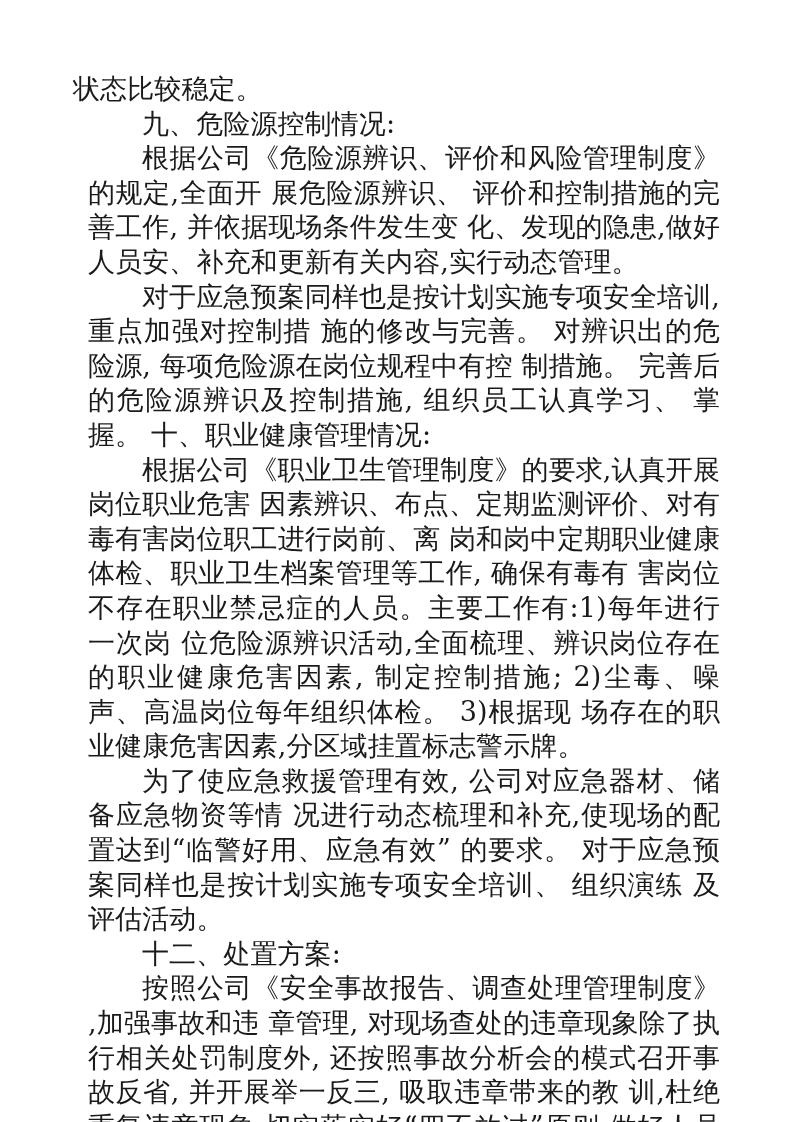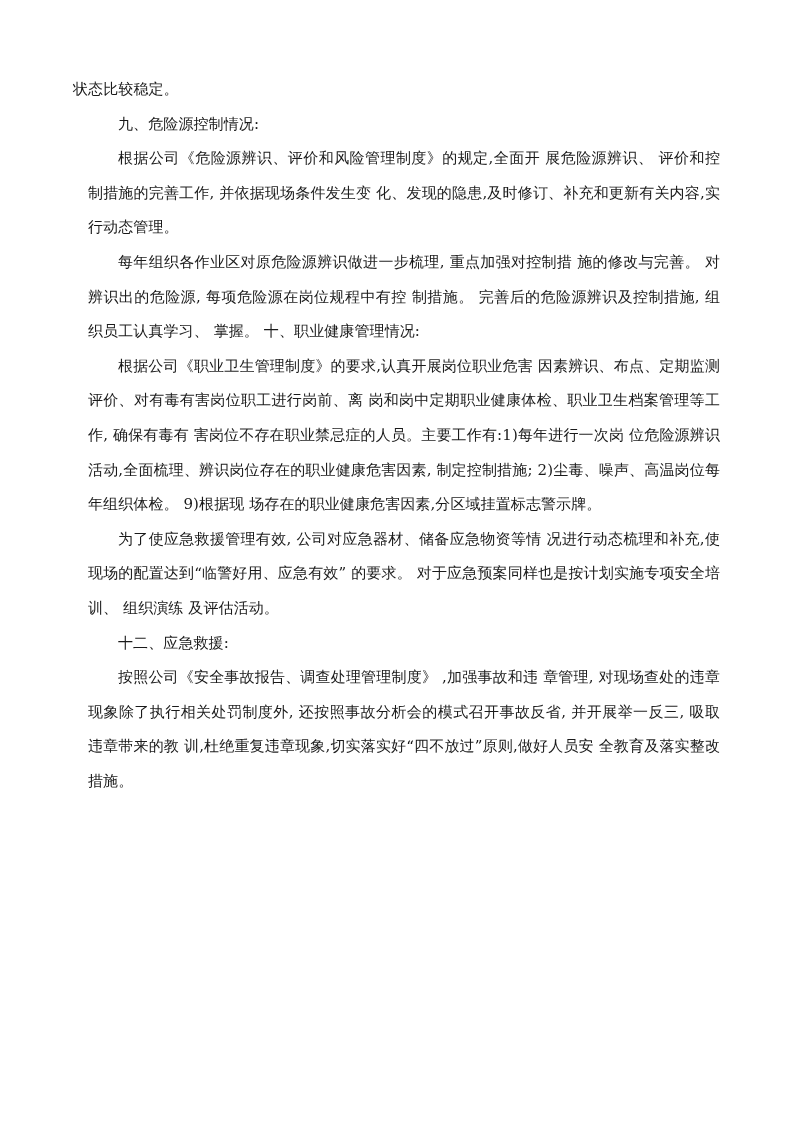--- a/index.html
+++ b/index.html
@@ -20,21 +20,21 @@
     height: 1122px;
     background: #ffffff;
     box-sizing: border-box;
     padding: 72px 73px 0 73px;
   }
   .doc-body {
     width: 647px;
   }
   p.para {
     margin: 0;
-    font-size: 15px;
+    font-size: 27px;
     line-height: 34.6px;
     text-align: justify;
     text-justify: inter-character;
     text-align-last: left;
     letter-spacing: 0.1px;
     word-break: break-all;
     font-family: "DejaVu Serif", "Liberation Serif", serif;
     color: #1a1a1a;
   }
   p.indent {
@@ -48,28 +48,28 @@
 </head>
 <body>
 
 <div class="page">
   <div class="doc-body">
 
     <p class="para noindent">状态比较稳定。</p>
 
     <p class="para indent">九、危险源控制情况:</p>
 
-    <p class="para indent">根据公司《危险源辨识、评价和风险管理制度》的规定,全面开 展危险源辨识、 评价和控制措施的完善工作, 并依据现场条件发生变 化、发现的隐患,及时修订、补充和更新有关内容,实行动态管理。</p>
+    <p class="para indent">根据公司《危险源辨识、评价和风险管理制度》的规定,全面开 展危险源辨识、 评价和控制措施的完善工作, 并依据现场条件发生变 化、发现的隐患,做好人员安、补充和更新有关内容,实行动态管理。</p>
 
-    <p class="para indent">每年组织各作业区对原危险源辨识做进一步梳理, 重点加强对控制措 施的修改与完善。 对辨识出的危险源, 每项危险源在岗位规程中有控 制措施。 完善后的危险源辨识及控制措施, 组织员工认真学习、 掌握。 十、职业健康管理情况:</p>
+    <p class="para indent">对于应急预案同样也是按计划实施专项安全培训, 重点加强对控制措 施的修改与完善。 对辨识出的危险源, 每项危险源在岗位规程中有控 制措施。 完善后的危险源辨识及控制措施, 组织员工认真学习、 掌握。 十、职业健康管理情况:</p>
 
-    <p class="para indent">根据公司《职业卫生管理制度》的要求,认真开展岗位职业危害 因素辨识、布点、定期监测评价、对有毒有害岗位职工进行岗前、离 岗和岗中定期职业健康体检、职业卫生档案管理等工作, 确保有毒有 害岗位不存在职业禁忌症的人员。主要工作有:1)每年进行一次岗 位危险源辨识活动,全面梳理、辨识岗位存在的职业健康危害因素, 制定控制措施; 2)尘毒、噪声、高温岗位每年组织体检。 9)根据现 场存在的职业健康危害因素,分区域挂置标志警示牌。</p>
+    <p class="para indent">根据公司《职业卫生管理制度》的要求,认真开展岗位职业危害 因素辨识、布点、定期监测评价、对有毒有害岗位职工进行岗前、离 岗和岗中定期职业健康体检、职业卫生档案管理等工作, 确保有毒有 害岗位不存在职业禁忌症的人员。主要工作有:1)每年进行一次岗 位危险源辨识活动,全面梳理、辨识岗位存在的职业健康危害因素, 制定控制措施; 2)尘毒、噪声、高温岗位每年组织体检。 3)根据现 场存在的职业健康危害因素,分区域挂置标志警示牌。</p>
 
 
 
     <p class="para indent">为了使应急救援管理有效, 公司对应急器材、储备应急物资等情 况进行动态梳理和补充,使现场的配置达到“临警好用、应急有效” 的要求。 对于应急预案同样也是按计划实施专项安全培训、 组织演练 及评估活动。</p>
 
-    <p class="para indent">十二、应急救援:</p>
+    <p class="para indent">十二、处置方案:</p>
 
     <p class="para indent">按照公司《安全事故报告、调查处理管理制度》 ,加强事故和违 章管理, 对现场查处的违章现象除了执行相关处罚制度外, 还按照事故分析会的模式召开事故反省, 并开展举一反三, 吸取违章带来的教 训,杜绝重复违章现象,切实落实好“四不放过”原则,做好人员安 全教育及落实整改措施。</p>
 
   </div>
 </div>
 
 </body></html>

